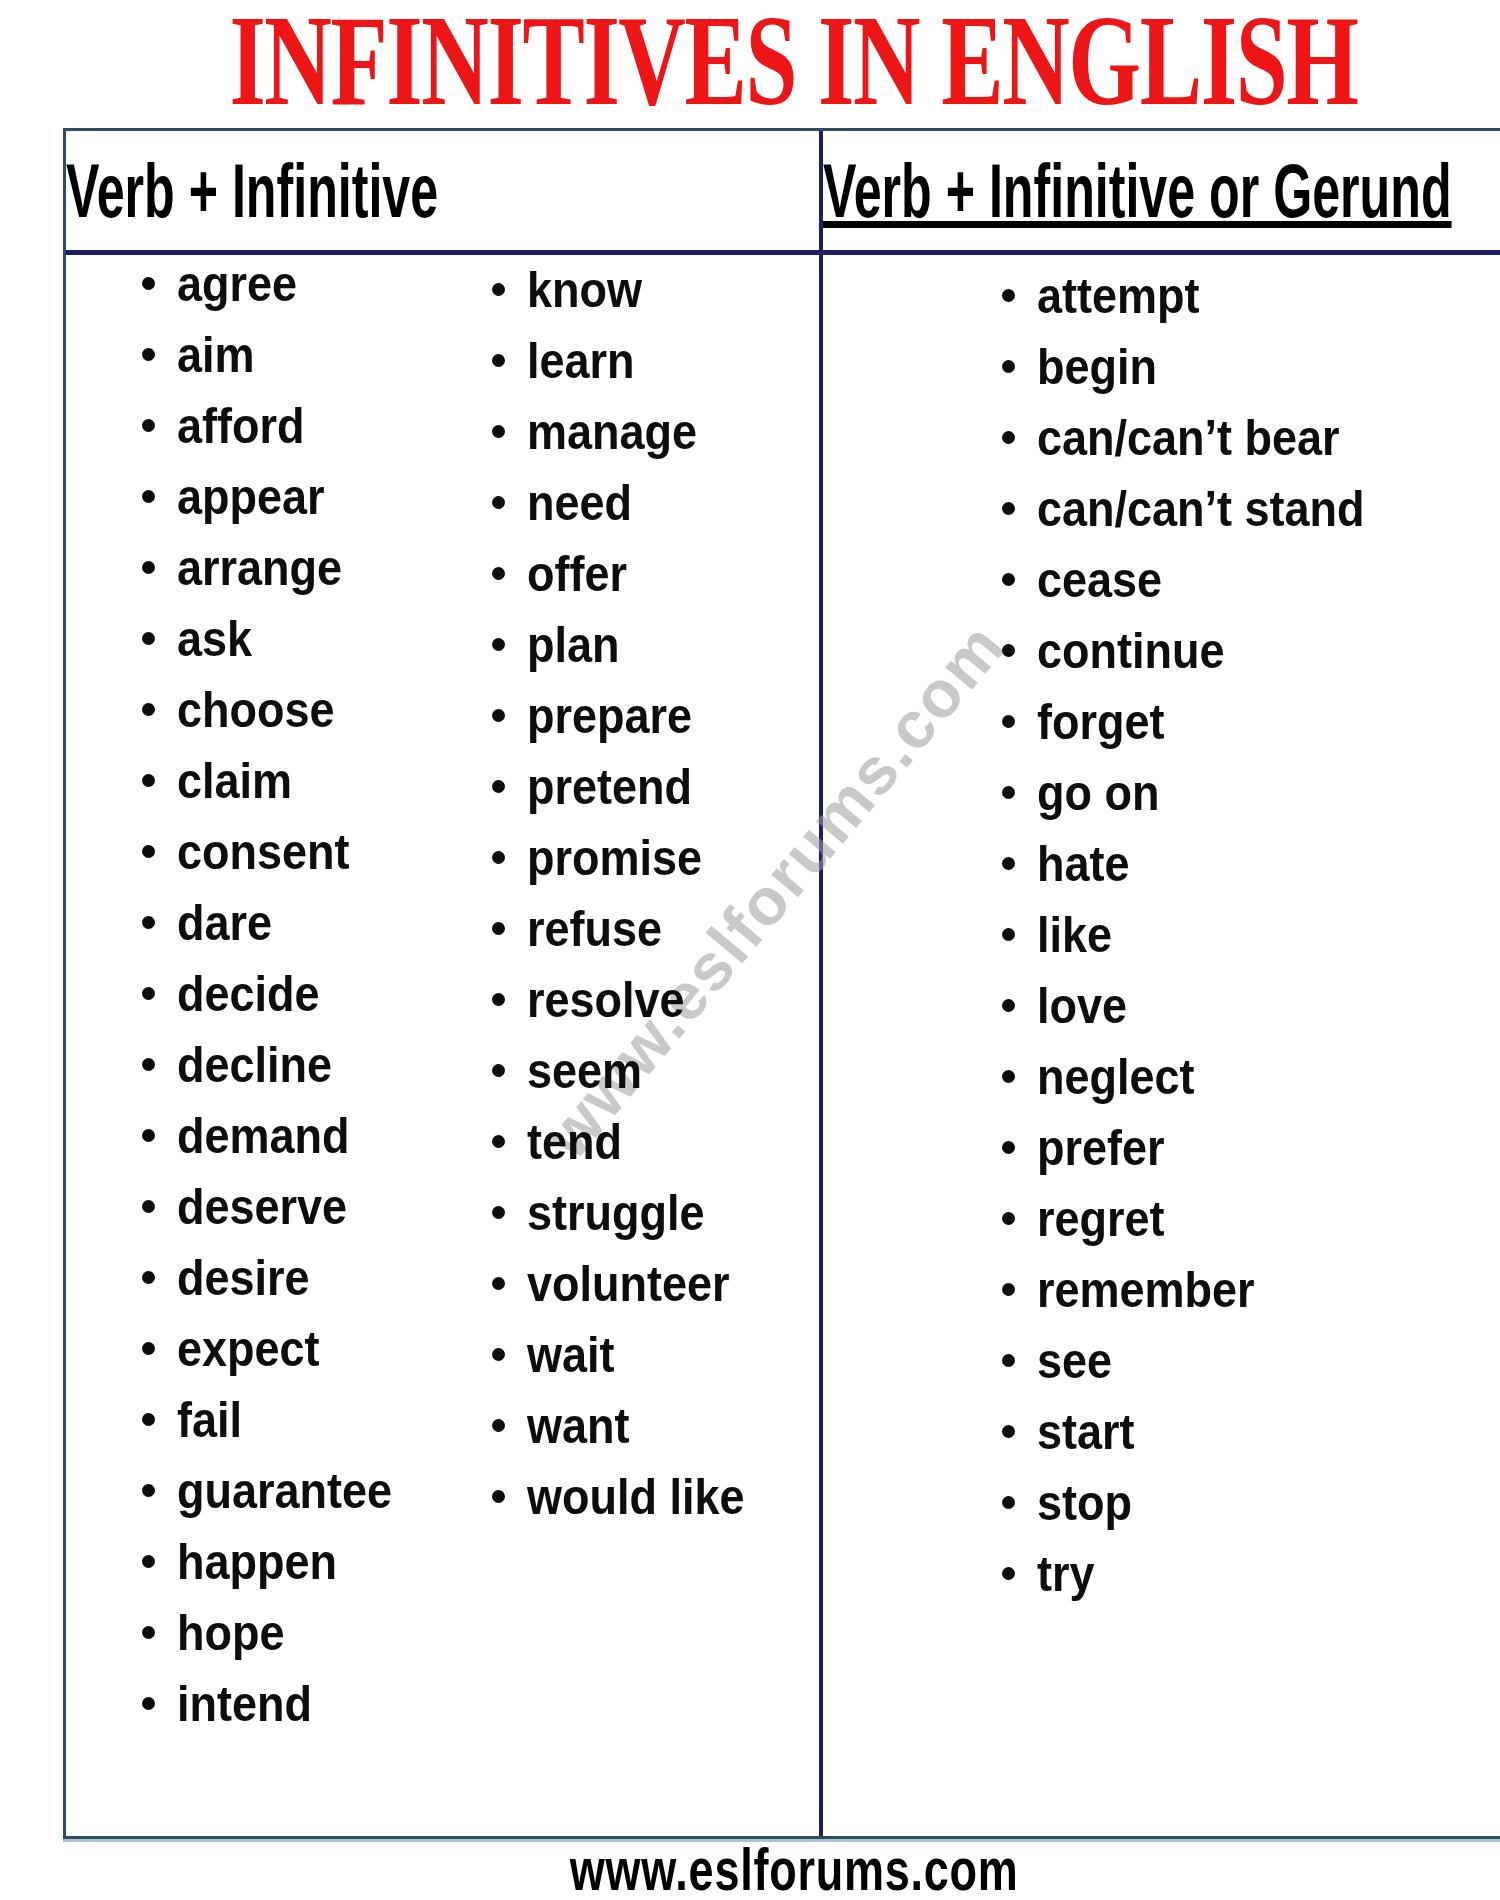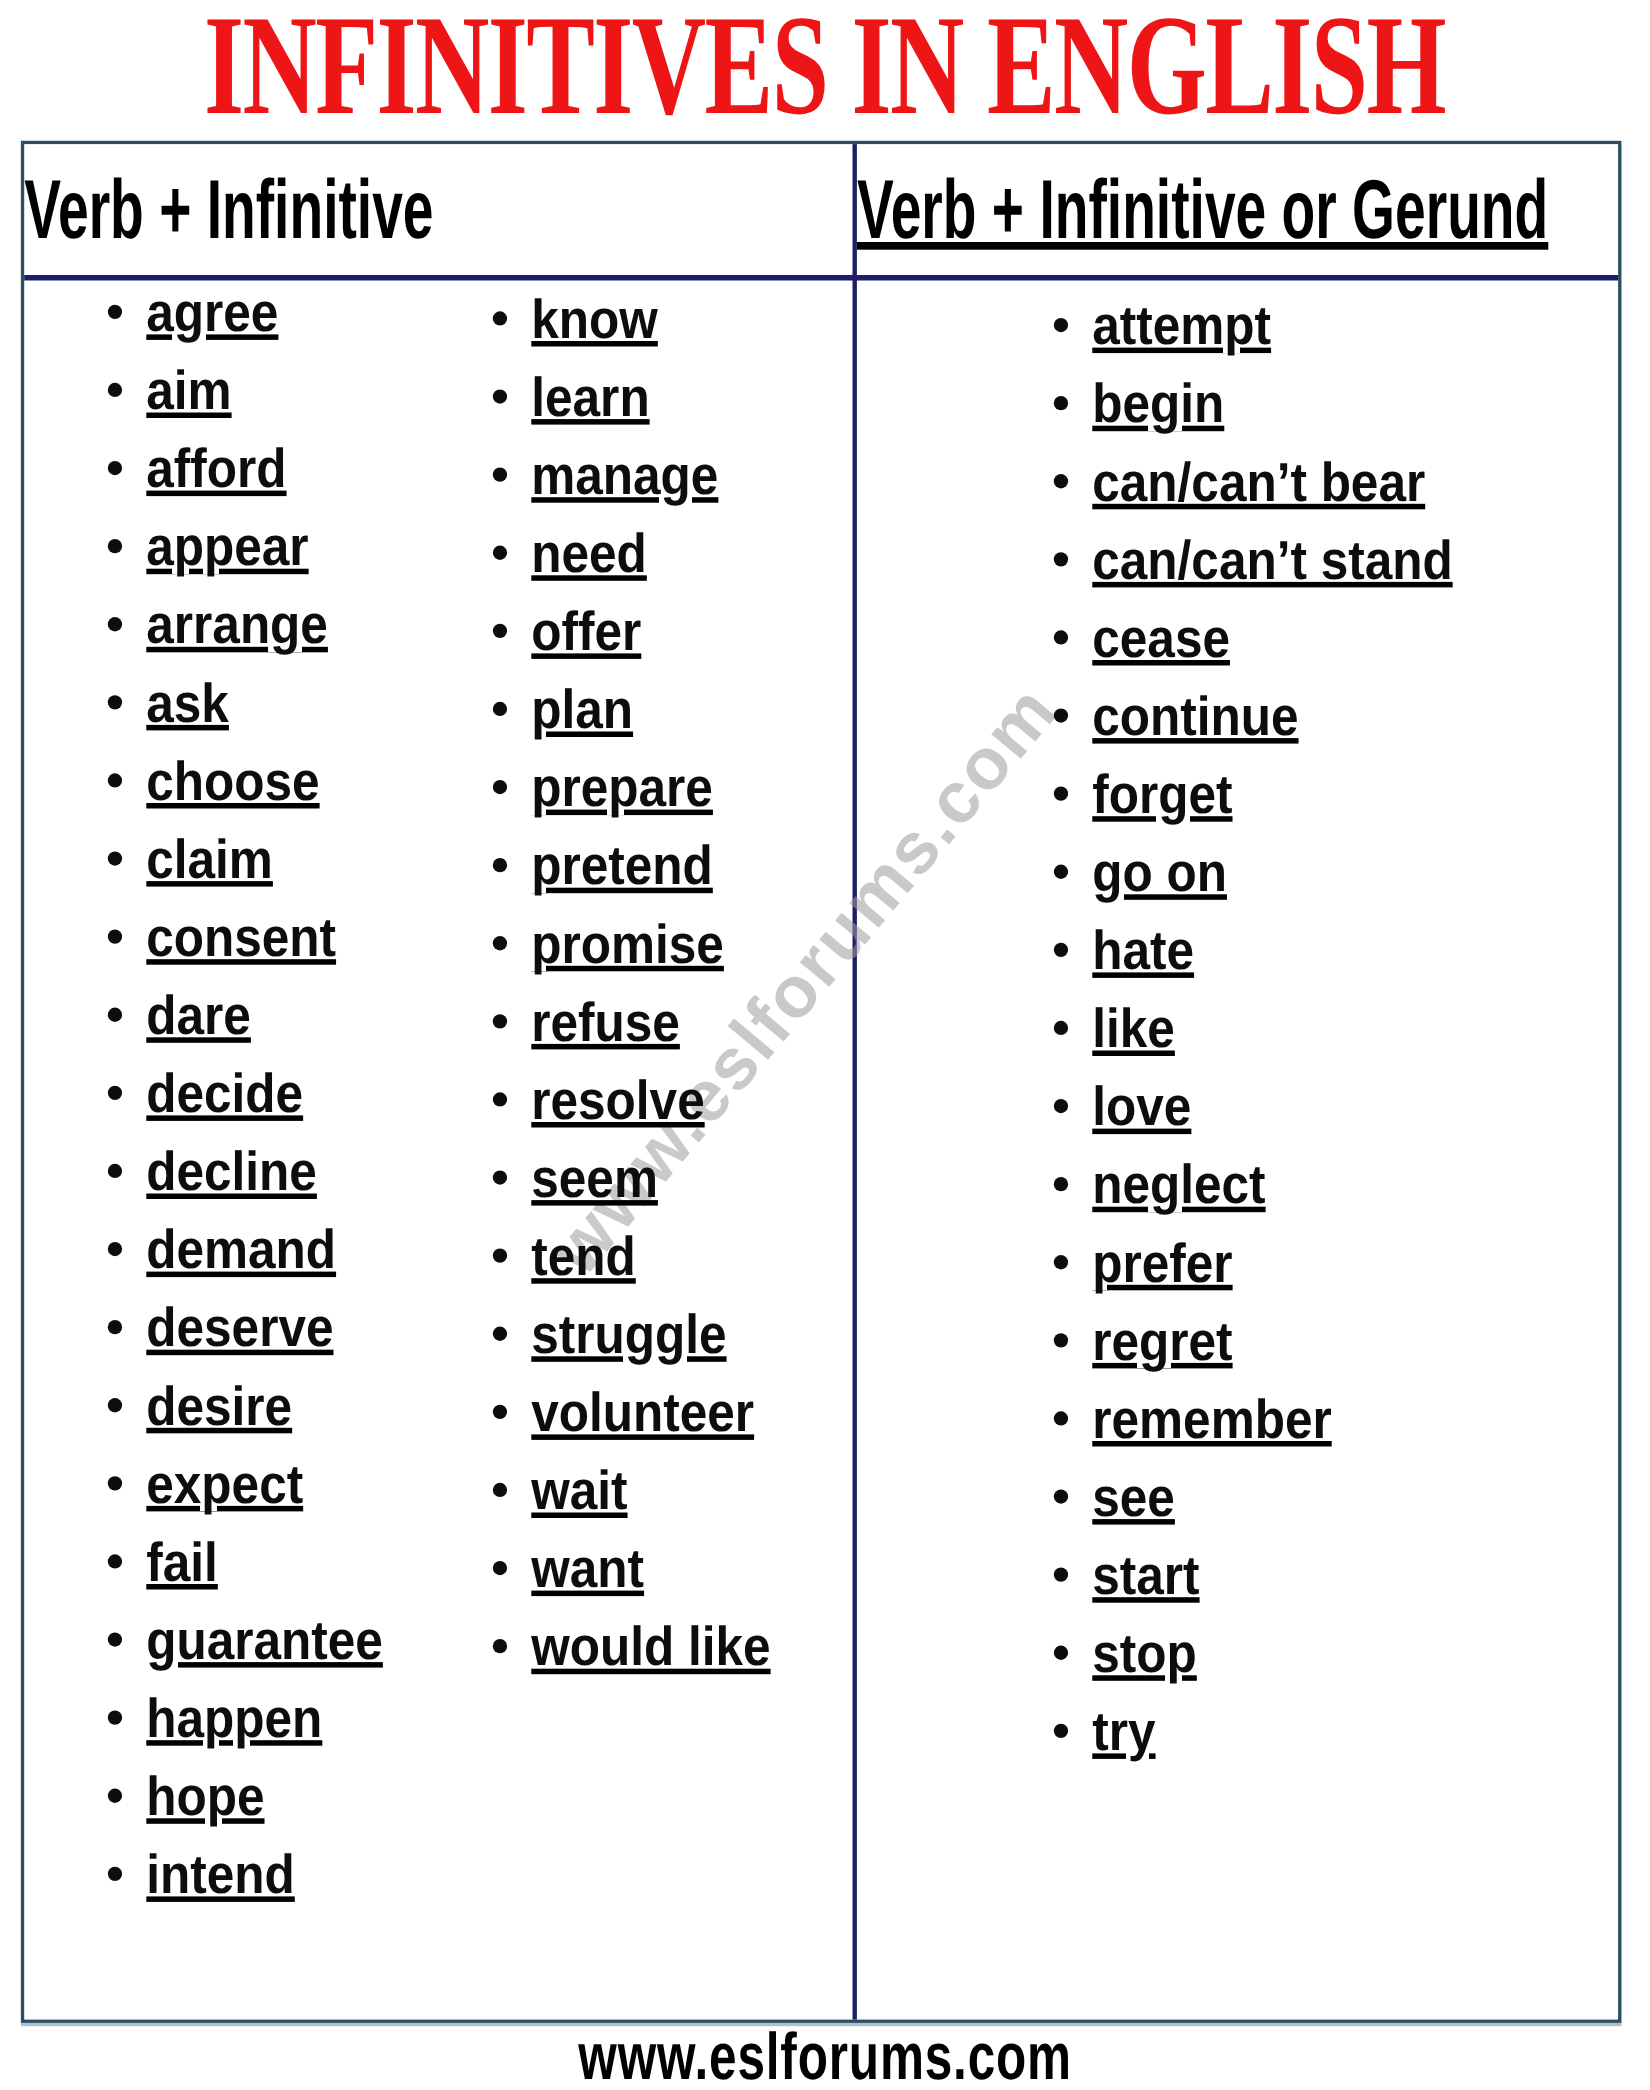--- a/index.html
+++ b/index.html
@@ -1,18 +1,18 @@
 <!DOCTYPE html>
 <html style="--title_red: #ed1515; --border_slate: #2c4d63; --line_navy: #1e1e68; --text_black: #0d0d0d; --watermark_gray: #9e9e9e;"><head>
 <meta charset="utf-8">
 <style>
   html,body{margin:0;padding:0;background:#ffffff;}
   body{width:1500px;height:1900px;position:relative;overflow:hidden;
        font-family:"Liberation Sans", sans-serif;}
-  .page{position:absolute;inset:0;}
+  .page{position:absolute;inset:0;margin-left:44px;}
 
   
   .title{position:absolute;top:2px;left:0;width:1500px;height:115px;
          display:flex;align-items:center;justify-content:center;}
   .title .t-inner{font-family:"Liberation Serif", serif;font-weight:bold;
          font-size:130px;line-height:1;color:var(--title_red);
          transform:scaleX(0.72);transform-origin:center center;
          letter-spacing:-2px;white-space:nowrap;}
 
   
@@ -30,21 +30,21 @@
          transform:scaleX(0.66);transform-origin:left center;white-space:nowrap;
          letter-spacing:0px;}
 
   
   .watermark{position:absolute;left:730px;top:890px;z-index:1;
          transform:translate(-50%,-50%) rotate(-50deg);
          font-weight:bold;font-size:66px;color:var(--watermark_gray);
          opacity:0.55;white-space:nowrap;letter-spacing:2px;}
 
   
-  .vlist{position:absolute;z-index:2;text-decoration:underline;}
+  .vlist{position:absolute;z-index:2;}
   .vlist .row{display:flex;align-items:center;height:71px;}
   .vlist .dot{width:13px;height:13px;border-radius:50%;
          background:var(--text_black);margin-right:22px;flex-shrink:0;}
   .vlist .word{font-weight:bold;font-size:50px;line-height:1;
          color:var(--text_black);transform:scaleX(0.9);
          transform-origin:left center;white-space:nowrap;}
   #col1{left:98px;top:248px;width:360px;}
   #col2{left:448px;top:254px;width:360px;}
   #col3{left:958px;top:260px;width:500px;}
 

